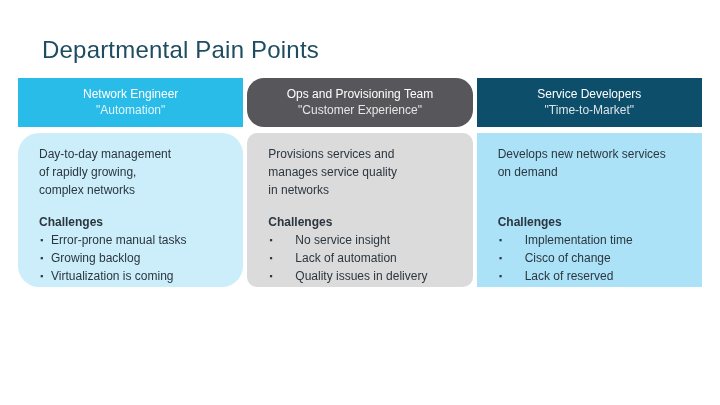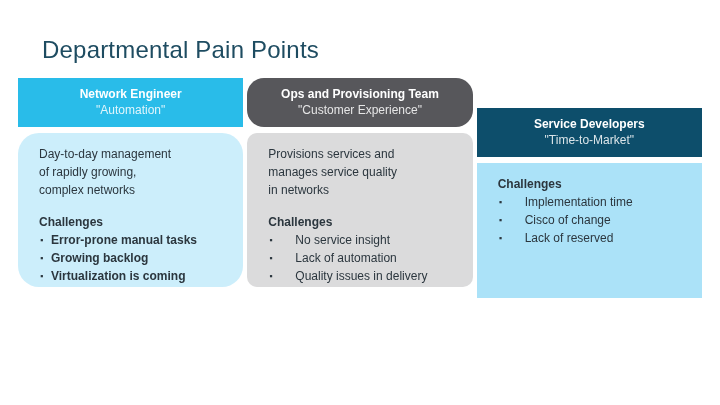--- a/index.html
+++ b/index.html
@@ -17,43 +17,43 @@
     display:flex;gap:4px;
   }
   .column{flex:1 1 0;display:flex;flex-direction:column;}
   .col-header{
     height:49px;margin-bottom:6px;
     display:flex;flex-direction:column;align-items:center;justify-content:center;
     text-align:center;color:#ffffff;
   }
   .col-header.h1{background:var(--col1-header-bg,#29bce9);}
   .col-header.h2{background:var(--col2-header-bg,#57575b);border-radius:17px;}
-  .col-header.h3{background:var(--col3-header-bg,#0d4e6b);margin-top:30px;}
-  .h-title{font-size:12px;font-weight:700;line-height:15px;}
+  .col-header.h3{background:var(--col3-header-bg,#0d4e6b);}
+  .h-title{font-size:12px;font-weight:400;line-height:15px;}
   .h-sub{font-size:12px;font-weight:400;line-height:15px;color:rgba(255,255,255,0.85);margin-top:1px;}
   .col-body{
     height:154px;box-sizing:border-box;
     padding:12px 12px 10px 21px;
     color:var(--body-text,#2b363e);
   }
   .col-body.b1{background:var(--col1-body-bg,#cceefb);border-radius:21px;}
   .col-body.b2{background:var(--col2-body-bg,#dbdbdc);border-radius:10px;}
   .col-body.b3{background:var(--col3-body-bg,#abe2f8);}
   .desc{
     margin:0;font-size:12px;line-height:18px;white-space:pre-line;
     min-height:68px;
   }
   .ch-label{margin:0;font-size:12px;font-weight:700;line-height:18px;}
   .ch-list{margin:0;padding:0;list-style:none;font-size:12px;line-height:18px;}
   .ch-list li{position:relative;}
   .ch-list li::before{
     content:"▪";position:absolute;left:1px;top:0;
     font-size:9px;line-height:18px;
   }
-  .ch-list.tight li{padding-left:12px;font-weight:bold;}
+  .ch-list.tight li{padding-left:12px;}
   .ch-list.wide li{padding-left:27px;}
   .footer{
     position:absolute;left:37px;top:372px;
     font-size:7px;color:#9b9b9b;letter-spacing:0.2px;
   }
 </style>
 </head>
 <body>
 
 <div class="slide">
@@ -97,20 +97,22 @@
         </ul>
       </div>
     </div>
 
     <div class="column">
       <div class="col-header h3">
         <div class="h-title">Service Developers</div>
         <div class="h-sub">"Time-to-Market"</div>
       </div>
       <div class="col-body b3">
+        <p class="desc">Develops new network services
+on demand</p>
         <p class="ch-label">Challenges</p>
         <ul class="ch-list wide">
           <li>Implementation time</li>
           <li>Cisco of change</li>
           <li>Lack of reserved</li>
         </ul>
       </div>
     </div>
 
   </div>

